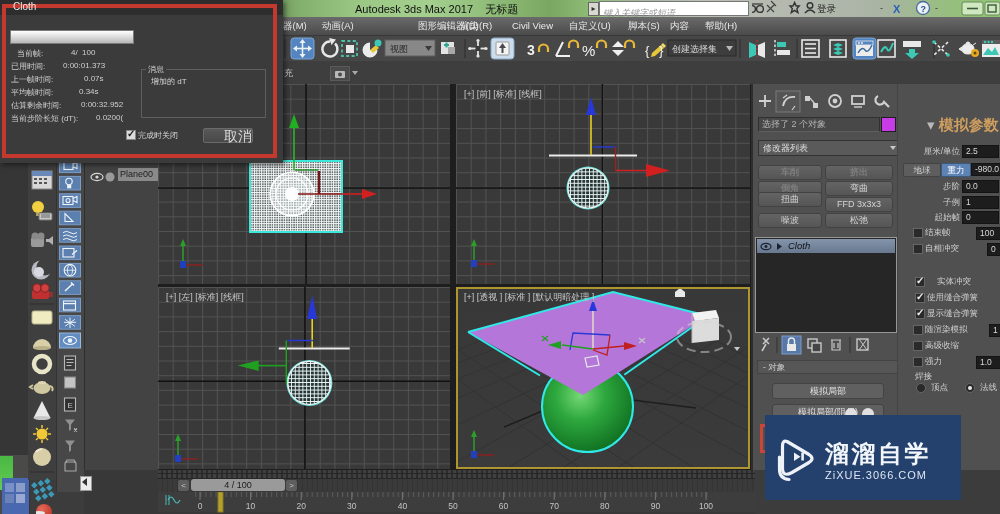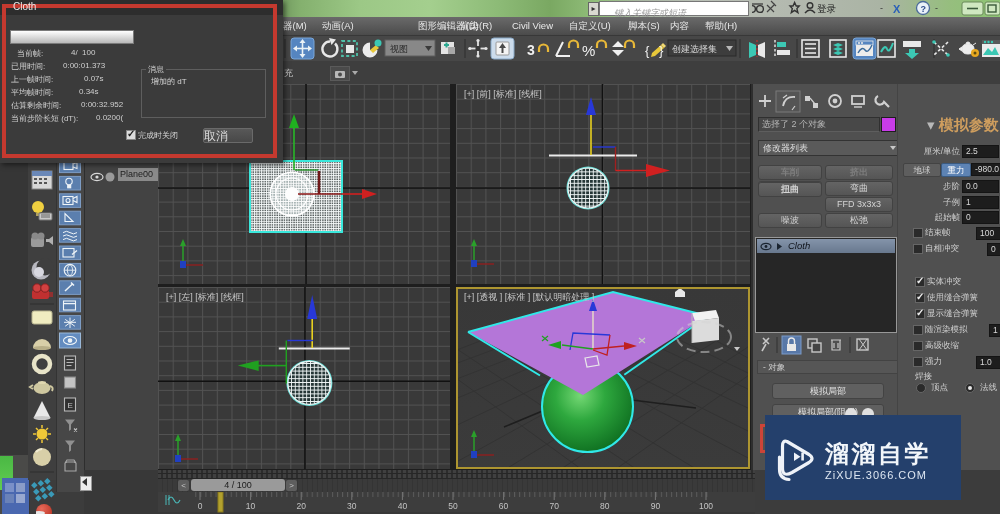--- a/index.html
+++ b/index.html
@@ -15,23 +15,24 @@
   .vb{height:11px;background:#1d1d1d;border:1px solid #141414;color:#d8d8d8;line-height:11px;padding-left:3px;font-size:8.5px;}
   .cb{width:8px;height:8px;background:#2a2a2a;border:1px solid #666;}
   .cb.on::after{content:"✓";position:absolute;left:0px;top:-3px;font-size:10px;color:#f0f0f0;font-weight:bold;}
 </style>
 </head>
 <body>
 <div id="app">
 
 <div class="abs" id="titlebar" style="left:0;top:0;width:1000px;height:17px;
  background:linear-gradient(90deg,#223018 0%,#55764a 25%,#84b06e 30%,#9cc886 36%,#a4cf8e 43%,#8cba76 50%,#7aa862 55%,#93c07c 60%,#a9b6a2 64%,#bac0b6 70%,#b2b8ae 80%,#aab4a4 88%,#96be7e 95%,#8cc472 100%);">
+  <div class="abs" style="left:355px;top:2px;font-size:11px;color:#101010;">Autodesk 3ds Max 2017&nbsp;&nbsp;&nbsp;&nbsp;无标题</div>
   <div class="abs" style="left:588px;top:2px;width:9px;height:12px;background:#d8d8d0;border:1px solid #666;font-size:8px;color:#333;text-align:center;line-height:12px;">▸</div>
   <div class="abs" style="left:599px;top:1px;width:148px;height:13px;background:#fff;border:1px solid #777;">
-     <span style="font-size:9px;color:#999;font-style:italic;padding-left:14px;line-height:13px;display:inline-block;">键入关键字或短语</span>
+     <span style="font-size:9px;color:#999;font-style:italic;padding-left:3px;line-height:13px;display:inline-block;">键入关键字或短语</span>
   </div>
 
   <svg class="abs" style="left:752px;top:0px;" width="248" height="17" viewBox="0 0 248 17">
     <g fill="none" stroke="#333" stroke-width="1.4">
       <circle cx="0" cy="9" r="3.4"></circle>
           <circle cx="8" cy="9" r="3.4"></circle>
           <path d="M-3,4 L11,4" stroke-width="1.2"></path>
       <path d="M15,12 l8,-8 m-8,1 l7,7 m-3,-11 l5,5" stroke="#444" stroke-width="1.2"></path>
       <path d="M38,6 l3,0 1.6,-3.6 1.6,3.6 3,0 -2.3,2.6 1,4 -3.3,-2.2 -3.3,2.2 1,-4 z" stroke="#333" fill="none"></path>
       <circle cx="58" cy="5.5" r="2.8"></circle>
@@ -580,21 +581,21 @@
   <div class="abs" style="left:128px;top:33px;width:13px;height:13px;background:#c83ce8;border:1px solid #1e1e1e;"></div>
 
   <div class="abs" style="left:5px;top:56px;width:137px;height:14px;background:#5a5a5a;border:1px solid #333;font-size:9px;color:#dcdcdc;line-height:14px;padding-left:4px;">修改器列表
     <div class="abs" style="right:4px;top:5px;width:0;height:0;border-left:3.5px solid transparent;border-right:3.5px solid transparent;border-top:4.5px solid #c8c8c8;"></div>
   </div>
 
   <div class="abs mb dim" style="left:5px;top:81px;width:62px;">车削</div>
   <div class="abs mb dim" style="left:72px;top:81px;width:66px;">挤出</div>
   <div class="abs mb dim" style="left:5px;top:97px;width:62px;">倒角</div>
   <div class="abs mb" style="left:72px;top:97px;width:66px;">弯曲</div>
-  <div class="abs mb" style="left:5px;top:98px;width:62px;font-weight:bold;">扭曲</div>
+  <div class="abs mb" style="left:5px;top:108px;width:62px;">扭曲</div>
   <div class="abs mb" style="left:72px;top:113px;width:66px;">FFD 3x3x3</div>
   <div class="abs mb" style="left:5px;top:129px;width:62px;">噪波</div>
   <div class="abs mb" style="left:72px;top:129px;width:66px;">松弛</div>
 
   <div class="abs" style="left:2px;top:153px;width:140px;height:94px;background:#262626;border:1px solid #989898;">
     <div class="abs" style="left:1px;top:1px;width:138px;height:14px;background:linear-gradient(#8494aa,#68788e);">
       <svg class="abs" style="left:3px;top:2px;" width="24" height="11">
         <ellipse cx="6" cy="5.5" rx="5" ry="3.2" fill="none" stroke="#1a2430" stroke-width="1.2"></ellipse>
         <circle cx="6" cy="5.5" r="1.4" fill="#1a2430"></circle>
         <path d="M17,2 l5,3.5 -5,3.5 z" fill="#1a2430"></path>
@@ -639,21 +640,21 @@
         <div class="abs vb" style="left:209px;top:112px;width:32px;">1</div>
     <div class="abs rl" style="left:150px;top:128px;width:57px;">起始帧</div>
         <div class="abs vb" style="left:209px;top:127px;width:32px;">0</div>
     <div class="abs cb" style="left:160px;top:144px;"></div>
         <div class="abs" style="left:172px;top:143px;">结束帧</div>
         <div class="abs vb" style="left:223px;top:143px;width:24px;">100</div>
     <div class="abs cb" style="left:160px;top:160px;"></div>
         <div class="abs" style="left:172px;top:159px;">自相冲突</div>
         <div class="abs vb" style="left:234px;top:159px;width:14px;">0</div>
     <div class="abs cb on" style="left:162px;top:193px;"></div>
-        <div class="abs" style="left:174px;top:192px;">实体冲突</div>
+        <div class="abs" style="left:184px;top:192px;">实体冲突</div>
     <div class="abs cb on" style="left:162px;top:209px;"></div>
         <div class="abs" style="left:174px;top:208px;">使用缝合弹簧</div>
     <div class="abs cb on" style="left:162px;top:225px;"></div>
         <div class="abs" style="left:174px;top:224px;">显示缝合弹簧</div>
     <div class="abs cb" style="left:160px;top:241px;"></div>
         <div class="abs" style="left:172px;top:240px;">随渲染模拟</div>
         <div class="abs vb" style="left:236px;top:240px;width:12px;">1</div>
     <div class="abs cb" style="left:160px;top:257px;"></div>
         <div class="abs" style="left:172px;top:256px;">高级收缩</div>
     <div class="abs cb" style="left:160px;top:273px;"></div>
@@ -766,20 +767,20 @@
       <div class="abs dlb" style="left:96px;top:113px;">0.0200(</div>
 
   <div class="abs" style="left:141px;top:69px;width:123px;height:47px;border:1px solid #5e5e5e;"></div>
   <div class="abs dlb" style="left:146px;top:64px;background:#3b3b3b;padding:0 2px;">消息</div>
   <div class="abs dlb" style="left:151px;top:76px;color:#d8d8d8;">增加的 dT</div>
 
   <div class="abs" style="left:126px;top:130px;width:8px;height:8px;background:#dcdcdc;border:1px solid #888;">
      <span style="position:absolute;left:0px;top:-3px;font-size:10px;color:#1a1a1a;font-weight:bold;">✓</span>
   </div>
   <div class="abs dlb" style="left:138px;top:130px;color:#d8d8d8;">完成时关闭</div>
-  <div class="abs" style="left:203px;top:128px;width:48px;height:13px;background:linear-gradient(#585858,#484848);border:1px solid #6a6a6a;border-radius:2px;font-size:12px;color:#dcdcdc;text-align:left;line-height:14px;">取消</div>
+  <div class="abs" style="left:203px;top:128px;width:48px;height:13px;background:linear-gradient(#585858,#484848);border:1px solid #6a6a6a;border-radius:2px;font-size:14px;color:#dcdcdc;text-align:right;line-height:14px;">取消</div>
 </div>
 
   <div class="abs" style="left:36px;top:504px;width:17px;height:10px;overflow:hidden;">
       <div style="position:absolute;left:0;top:0;width:16px;height:16px;border-radius:50%;background:radial-gradient(circle at 35% 30%,#e86a5a,#b02818);"></div>
       <div style="position:absolute;left:-3px;top:7px;width:12px;height:4px;border-radius:50%;background:#e8e8e8;"></div>
     </div>
 </div>
 
 </body></html>

